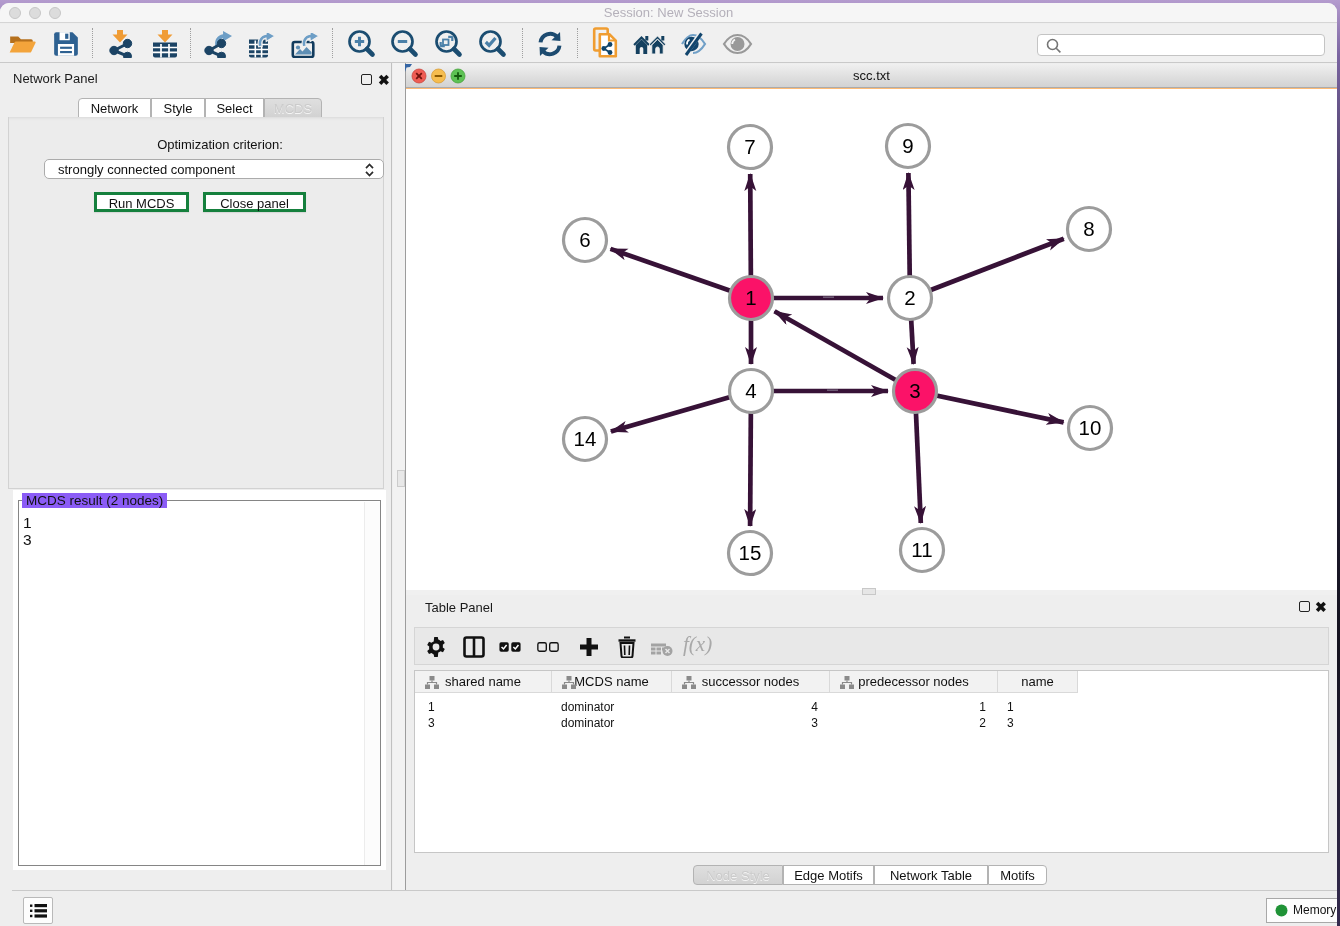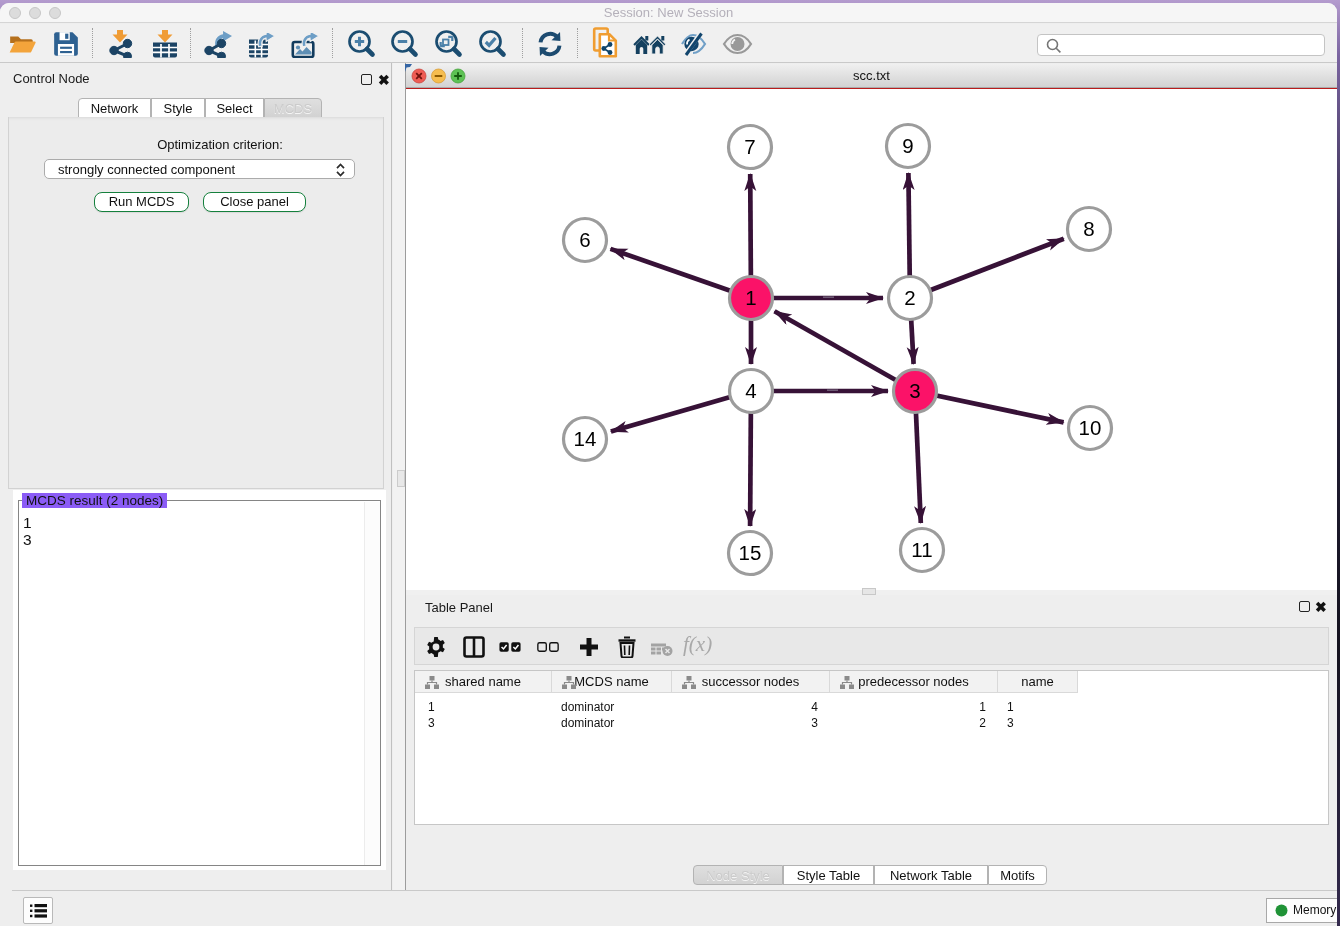--- a/index.html
+++ b/index.html
@@ -25,42 +25,42 @@
 #vhandle { position:absolute; left:397px; top:467px; width:8px; height:17px; background:#e8e8e8; border:1px solid #cccccc; }
 
 #cptitle { position:absolute; left:13px; top:68px; font-size:13px; color:#1a1a1a; }
 .winbtn-sq { position:absolute; width:11px; height:11px; border:1.5px solid #222; border-radius:2px; }
 .winbtn-x { position:absolute; font-size:14px; font-weight:bold; color:#111; }
 .tab { position:absolute; top:0; height:20px; background:#fff; border:1px solid #b3b3b3; font-size:13px; color:#111;
   text-align:center; line-height:19px; }
 .tab.sel { background:linear-gradient(#dfdfdf,#d2d2d2); color:#cbcbcb; text-shadow:0 1px 0 #f5f5f5; }
 #tabpane { position:absolute; left:8px; top:114px; width:376px; height:372px; background:#ececec; border:1px solid #d2d2d2; border-top:none; box-shadow:inset 0 3px 3px -2px #d8d8d8; }
 #optlabel { position:absolute; left:8px; top:134px; width:424px; text-align:center; font-size:13px; color:#111; }
-#combo { position:absolute; left:44px; top:156px; width:311px; height:20px; background:#fff; border:1px solid #ababab; border-radius:5px; font-size:13px; color:#111; line-height:19px; padding-left:13px; }
-.pbtn { position:absolute; height:20px; background:#fff; border:1px solid #15803d; border-radius:8px; font-size:13px; color:#111; text-align:center; line-height:18px; box-shadow:0 1px 1px rgba(0,0,0,0.08); }
+#combo { position:absolute; left:44px; top:156px; width:340px; height:20px; background:#fff; border:1px solid #ababab; border-radius:5px; font-size:13px; color:#111; line-height:19px; padding-left:13px; }
+.pbtn { position:absolute; height:20px; background:#fff; border:3px solid #15803d; border-radius:0; font-size:13px; color:#111; text-align:center; line-height:18px; box-shadow:0 1px 1px rgba(0,0,0,0.08); }
 
 #mcdswhite { position:absolute; left:13px; top:487px; width:373px; height:380px; background:#fff; }
 #mcdsgroup { position:absolute; left:18px; top:497px; width:363px; height:366px; border:1px solid #858585; }
 #mcdslabel { position:absolute; left:22px; top:490px; background:#8b5cf6; font-size:13.5px; color:#111; padding:0 4px; }
 #mcdstext { position:absolute; left:20px; top:499px; width:343px; height:363px; background:#fff; font-size:15.5px; color:#111; line-height:17px; padding:12px 0 0 3px; }
 #mcdsscroll { position:absolute; left:364px; top:499px; width:16px; height:363px; background:#fcfcfc; border-left:1px solid #ececec; }
 
-#netwin { position:absolute; left:406px; top:61px; width:931px; height:506px; background:#b91c1c; }
+#netwin { position:absolute; left:406px; top:61px; width:931px; height:506px; background:#fdba74; }
 #nettitle { position:absolute; left:0; top:0; width:100%; height:24px; background:linear-gradient(#f0f0f0,#d2d2d2); border-bottom:1px solid #ababab; }
 #nettitle .title { position:absolute; width:100%; text-align:center; top:4px; font-size:13px; color:#111; }
 #netcanvas { position:absolute; left:0; top:25px; width:931px; height:501px; background:#fff; }
 #netcanvas svg { display:block; }
 svg { display:block; }
 #hgutter { position:absolute; left:406px; top:587px; width:931px; height:5px; background:#f0f0f0; }
 #hhandle { position:absolute; left:862px; top:585px; width:14px; height:7px; background:#e6e6e6; border:1px solid #c8c8c8; }
 
 #tpanel { position:absolute; left:406px; top:592px; width:931px; height:295px; background:#eeeeee; }
 #tptitle { position:absolute; left:19px; top:5px; font-size:13px; color:#1a1a1a; }
 #ttoolbar { position:absolute; left:8px; top:32px; width:915px; height:38px; background:#e8e8e8; border:1px solid #d5d5d5; }
-#ttable { position:absolute; left:8px; top:75px; width:915px; height:155px; background:#fff; border:1px solid #c6c6c6; }
+#ttable { position:absolute; left:8px; top:75px; width:915px; height:183px; background:#fff; border:1px solid #c6c6c6; }
 .th { position:absolute; top:0; height:22px; background:#f2f2f2; border-right:1px solid #d9d9d9; border-bottom:1px solid #d9d9d9; font-size:13px; color:#111; text-align:center; line-height:22px; }
 .hicon { position:absolute; left:10px; top:5px; width:14px; height:13px; }
 .trow { position:absolute; font-size:12px; color:#111; }
 .ticon { position:absolute; top:8px; width:22px; height:22px; }
 #fx { position:absolute; left:268px; top:4px; font-family:"Liberation Serif", serif; font-style:italic; font-size:21px; color:#a9a9a9; }
 #nodetab { background:linear-gradient(#dfdfdf,#d2d2d2); color:#cbcbcb; text-shadow:0 1px 0 #f5f5f5; }
 
 
 #statusbar { position:absolute; left:0; top:887px; width:1337px; height:33px; background:#eeeeee; border-top:1px solid #c9c9c9;margin-left:12px; }
 #listbtn { position:absolute; left:11px; top:6px; width:30px; height:27px; background:#fdfdfd; border:1px solid #b9b9b9; border-radius:2px; }
@@ -222,21 +222,21 @@
     <div id="search">
       <svg style="position:absolute; left:8px; top:3px;" width="16" height="16" viewBox="0 0 16 16">
         <circle cx="6.5" cy="6.5" r="5" fill="none" stroke="#757575" stroke-width="1.6"></circle>
         <line x1="10.2" y1="10.2" x2="14.4" y2="14.4" stroke="#757575" stroke-width="1.6"></line>
       </svg>
     </div>
   </div>
   <div id="cpanel"></div>
   <div id="vgutter"></div>
   <div id="vhandle"></div>
-  <div id="cptitle">Control Node</div>
+  <div id="cptitle">Network Panel</div>
   <div class="winbtn-sq" style="left:361px; top:71px;"></div>
   <div class="winbtn-x" style="left:378px; top:69px;">✖</div>
 
   <div class="tab" style="left:78px; top:95px; width:73px; border-radius:4px 0 0 0;">Network</div>
   <div class="tab" style="left:151px; top:95px; width:54px;">Style</div>
   <div class="tab" style="left:205px; top:95px; width:59px;">Select</div>
   <div class="tab sel" style="left:264px; top:95px; width:58px; border-radius:0 4px 0 0;">MCDS</div>
   <div id="tabpane"></div>
   <div id="optlabel">Optimization criterion:</div>
   <div id="combo">strongly connected component<svg style="position:absolute; right:9px; top:3px;" width="9" height="14" viewBox="0 0 9 14">
@@ -421,21 +421,21 @@
       <div class="trow" style="left:257px; top:29px; width:146px; text-align:right;">4</div>
       <div class="trow" style="left:415px; top:29px; width:156px; text-align:right;">1</div>
       <div class="trow" style="left:592px; top:29px;">1</div>
       <div class="trow" style="left:13px; top:45px;">3</div>
       <div class="trow" style="left:146px; top:45px;">dominator</div>
       <div class="trow" style="left:257px; top:45px; width:146px; text-align:right;">3</div>
       <div class="trow" style="left:415px; top:45px; width:156px; text-align:right;">2</div>
       <div class="trow" style="left:592px; top:45px;">3</div>
     </div>
     <div class="tab" style="left:287px; top:270px; width:90px; border-radius:4px 0 0 4px;" id="nodetab">Node Style</div>
-    <div class="tab" style="left:377px; top:270px; width:91px;">Style Table</div>
+    <div class="tab" style="left:377px; top:270px; width:91px;">Edge Motifs</div>
     <div class="tab" style="left:468px; top:270px; width:114px;">Network Table</div>
     <div class="tab" style="left:582px; top:270px; width:59px; border-radius:0 4px 4px 0;">Motifs</div>
   </div>
 
   <div id="statusbar">
     <div id="listbtn">
       <svg style="position:absolute; left:6px; top:6px;" width="17" height="14" viewBox="0 0 17 14">
         <g fill="#111">
           <rect x="0" y="0.5" width="2.4" height="2.4"></rect>
               <rect x="4.5" y="0" width="12.5" height="3.2"></rect>

